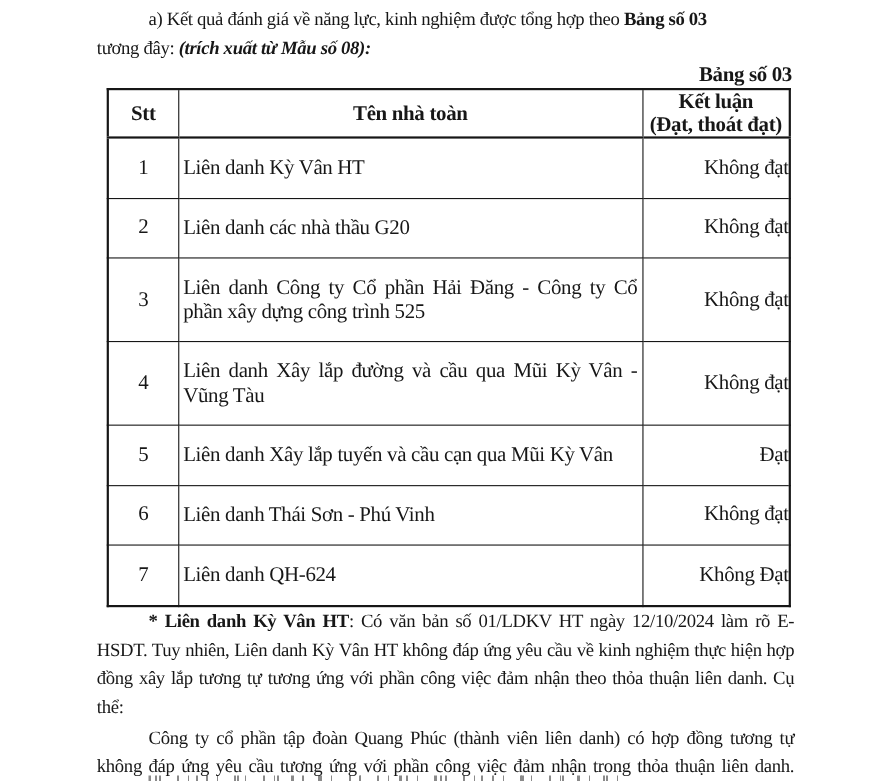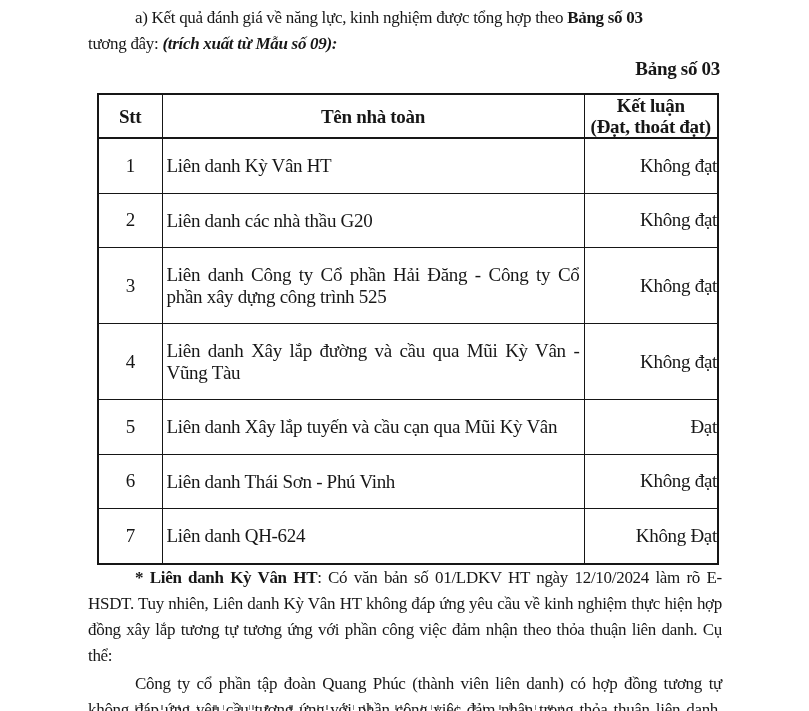--- a/index.html
+++ b/index.html
@@ -39,21 +39,21 @@
     line-height:21px;
     text-align:right;
     padding-right:2px;
     margin-top:1px;
   }
   table.results {
     border-collapse:collapse;
     table-layout:fixed;
     width:620px;
     margin-left:9px;
-    margin-top:14px;
+    margin-top:1px;
     border:2px solid #161616;
   }
   table.results th, table.results td {
     border:1px solid #161616;
     font-size:19px;
     vertical-align:middle;
     overflow:hidden;
   }
   table.results th {
     font-weight:700;
@@ -83,21 +83,21 @@
       repeating-linear-gradient(90deg, transparent 0 6px, #2b2b2b 6px 8px, transparent 8px 37px);
   }
 </style>
 </head>
 <body>
 
 <div class="page">
   <div class="content">
 
 
-    <p class="para"><span>a) Kết quả đánh giá về năng lực, kinh nghiệm được tổng hợp theo </span><span class="b">Bảng số 03</span><br><span>tương đây: </span><span class="bi">(trích xuất từ Mẫu số 09):</span></p>
+    <p class="para"><span>a) Kết quả đánh giá về năng lực, kinh nghiệm được tổng hợp theo </span><span class="b">Bảng số 03</span><br><span>tương đây: </span><span class="bi">(trích xuất từ Mẫu số 08):</span></p>
 
     <div class="table-caption">Bảng số 03</div>
 
     <table class="results">
       <colgroup>
           <col class="c-stt">
           <col class="c-name">
           <col class="c-result">
         </colgroup>
       <thead>

